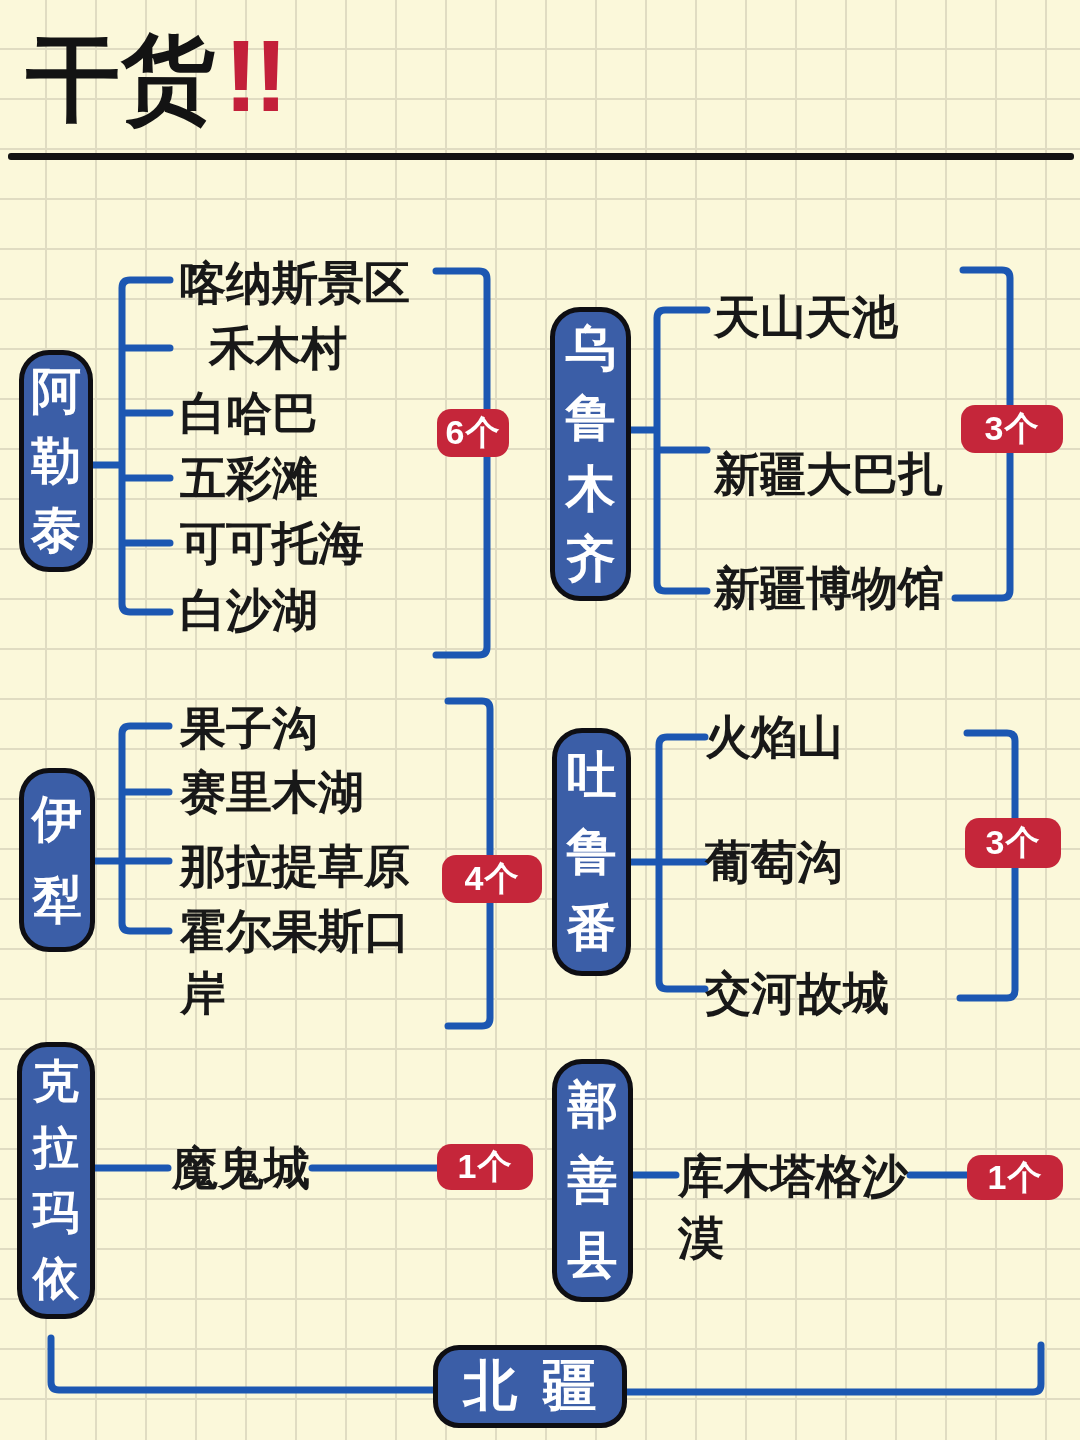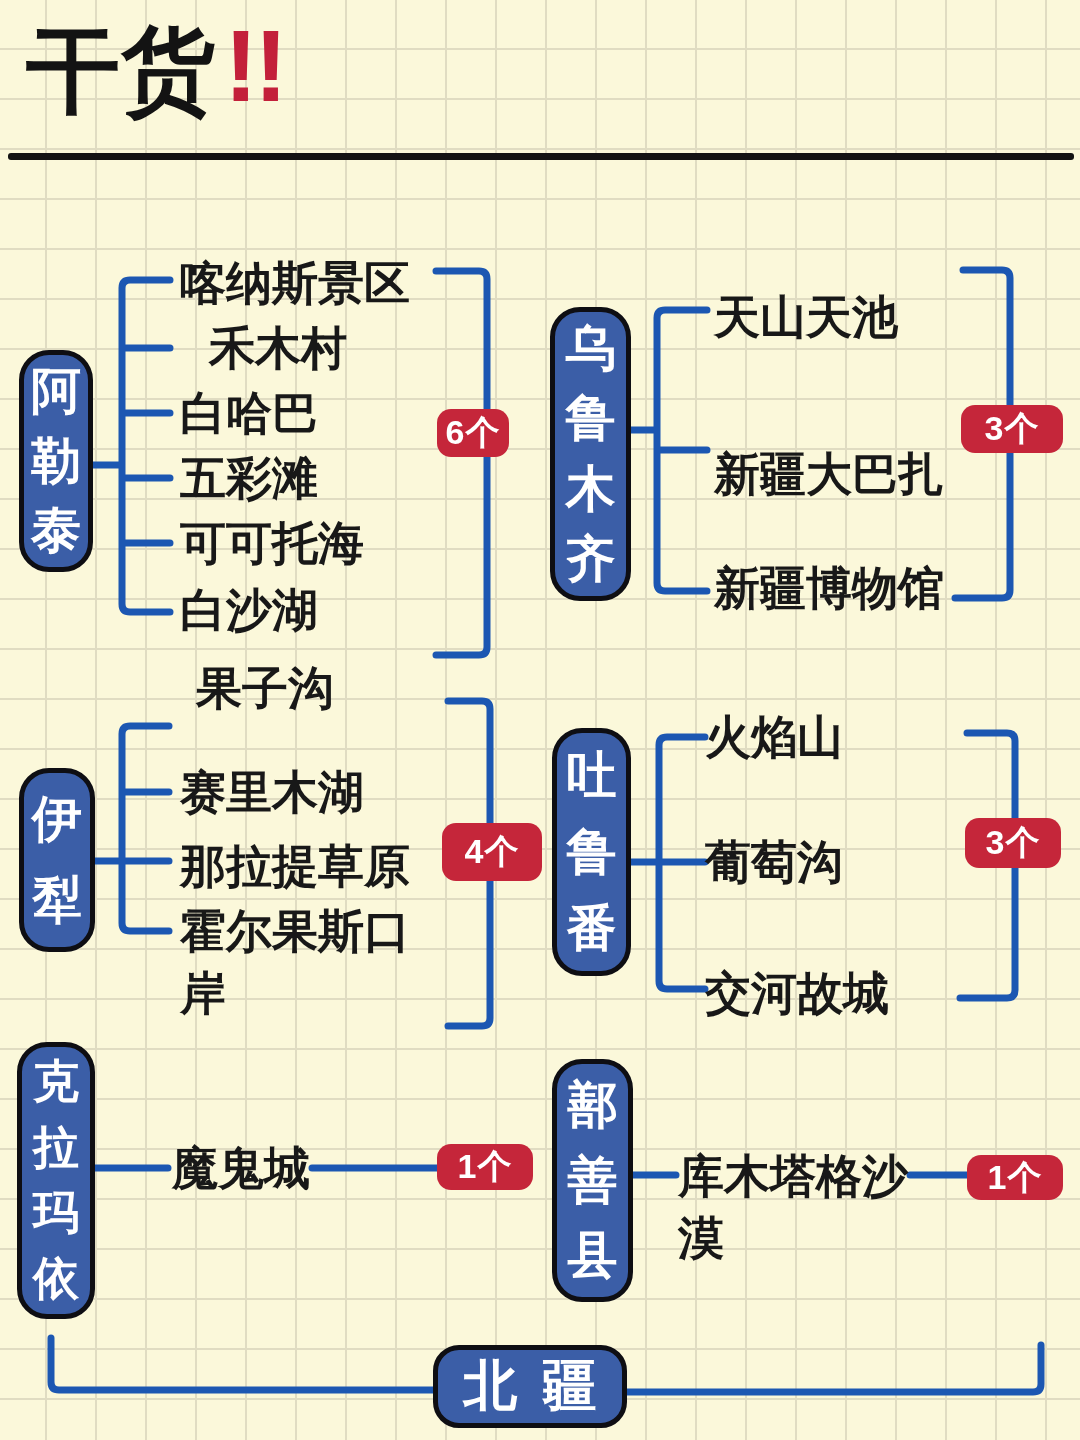--- a/index.html
+++ b/index.html
@@ -9,21 +9,21 @@
     background-image:
       linear-gradient(to right, #e0dcc2 2px, transparent 2px),
       linear-gradient(to bottom, #e0dcc2 2px, transparent 2px);
     background-size:50px 50px;
     background-position:45px 48px;
     font-family:"Liberation Sans","DejaVu Sans",sans-serif;
   }
   .connectors { position:absolute; left:0; top:0; width:1080px; height:1440px; }
   .connectors path { stroke:#1c57b2; stroke-width:7; fill:none; stroke-linecap:round; stroke-linejoin:round; }
 
-  .title { position:absolute; left:26px; top:8px; display:flex; align-items:flex-start; font-weight:900; font-size:94px; color:#131313; letter-spacing:1px; white-space:nowrap; }
+  .title { position:absolute; left:26px; top:16px; display:flex; align-items:flex-end; font-weight:900; font-size:94px; color:#131313; letter-spacing:1px; white-space:nowrap; }
   .excl  { color:#c3203a; font-size:102px; font-weight:900; margin:0 14px 8px 8px; letter-spacing:-4px; }
   .rule  { position:absolute; left:8px; top:153px; width:1066px; height:7px; background:#131313; border-radius:3px; }
 
   .vbox {
     position:absolute; box-sizing:border-box;
     background:#3b5ea7; border:5px solid #0e0e13; border-radius:30px;
     color:#ffffff; font-weight:900; font-size:50px;
     display:flex; flex-direction:column; align-items:center; justify-content:space-evenly;
     text-align:center;
   }
@@ -105,32 +105,32 @@
   <div class="item" style="left:180px; top:320px;margin-left:29px;">禾木村</div>
   <div class="item" style="left:180px; top:385px;">白哈巴</div>
   <div class="item" style="left:180px; top:450px;">五彩滩</div>
   <div class="item" style="left:180px; top:515px;">可可托海</div>
   <div class="item" style="left:180px; top:582px;">白沙湖</div>
 
   <div class="item" style="left:714px; top:289px;">天山天池</div>
   <div class="item" style="left:714px; top:446px;">新疆大巴扎</div>
   <div class="item" style="left:714px; top:560px;">新疆博物馆</div>
 
-  <div class="item" style="left:180px; top:660px;margin-left:16px;">果子沟</div>
+  <div class="item" style="left:180px; top:700px;">果子沟</div>
   <div class="item" style="left:180px; top:764px;">赛里木湖</div>
   <div class="item" style="left:180px; top:838px;">那拉提草原</div>
   <div class="item wrap" style="left:180px; top:900px;">霍尔果斯口岸</div>
 
   <div class="item" style="left:705px; top:709px;">火焰山</div>
   <div class="item" style="left:705px; top:834px;">葡萄沟</div>
   <div class="item" style="left:705px; top:957px;margin-top:8px;">交河故城</div>
 
   <div class="item" style="left:172px; top:1140px;">魔鬼城</div>
   <div class="item wrap" style="left:678px; top:1145px;">库木塔格沙漠</div>
 
   <div class="badge" style="left:437px; top:409px; width:72px;  height:48px;">6个</div>
   <div class="badge" style="left:961px; top:405px; width:102px; height:48px;">3个</div>
-  <div class="badge" style="left:442px; top:823px; width:100px; height:58px;">4个</div>
+  <div class="badge" style="left:442px; top:855px; width:100px; height:48px;">4个</div>
   <div class="badge" style="left:965px; top:818px; width:96px;  height:50px;">3个</div>
   <div class="badge" style="left:437px; top:1144px; width:96px; height:46px;">1个</div>
   <div class="badge" style="left:967px; top:1155px; width:96px; height:45px;">1个</div>
 
 </div>
 
 </body></html>

